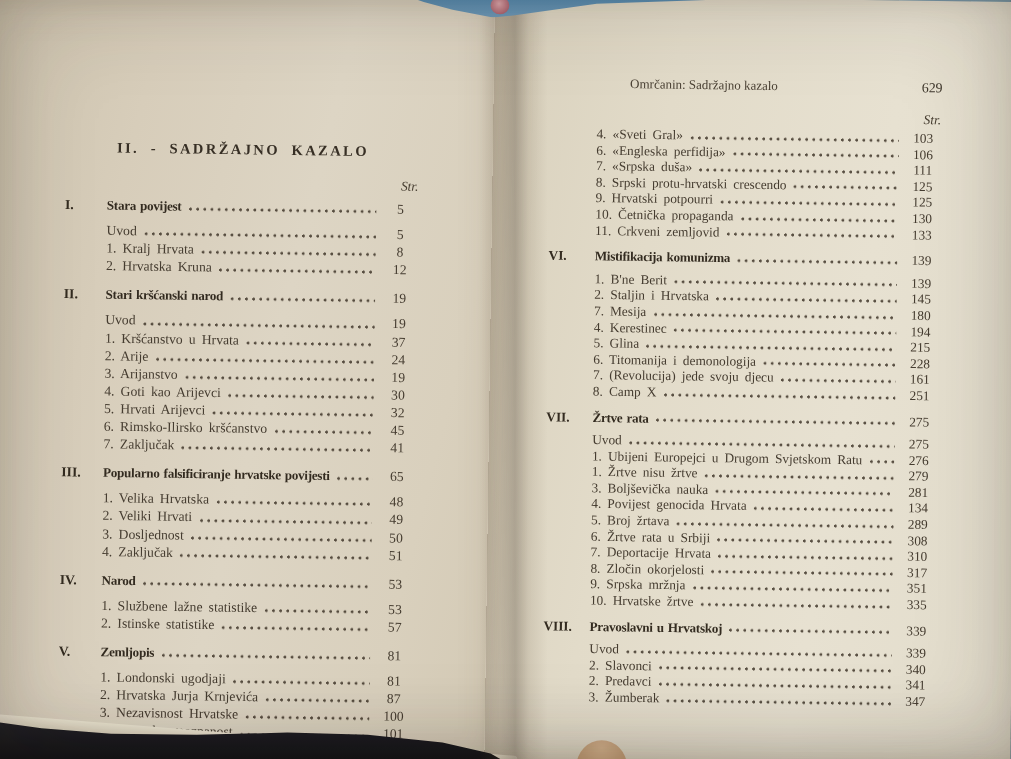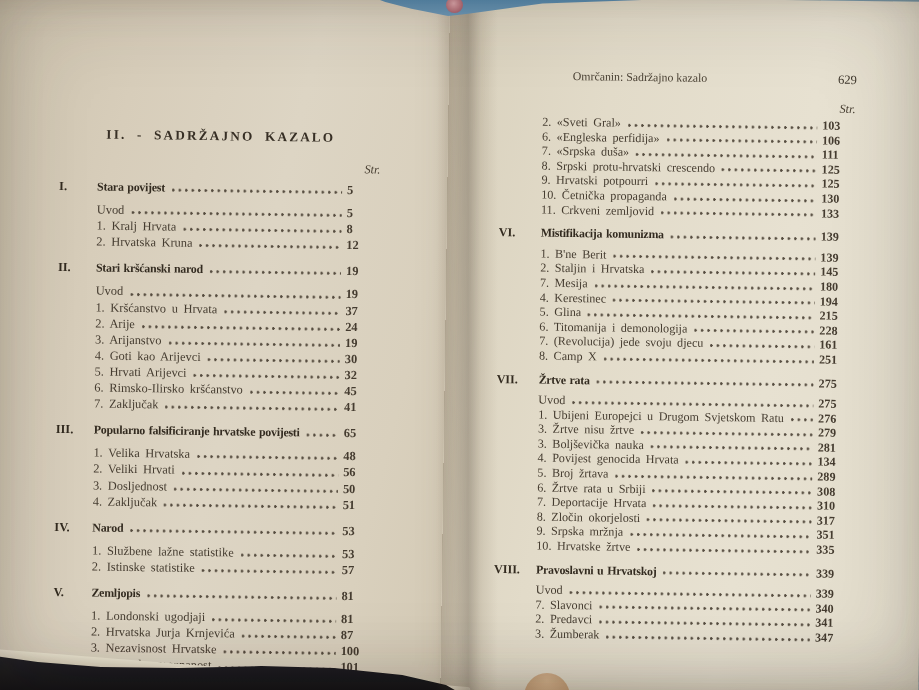--- a/index.html
+++ b/index.html
@@ -75,21 +75,21 @@
   .content-right .row{line-height:14.6px;font-size:12.1px;}
   .roman{width:38px;flex:none;font-weight:700;color:#332b20;}
   .content-right .roman{width:42px;}
   .lbl{white-space:nowrap;word-spacing:2.5px;}
   .row.section .lbl{font-weight:700;font-size:11.9px;letter-spacing:-0.25px;word-spacing:1px;color:#332b20;}
   .dots{
     flex:1 1 0;min-width:4px;height:5px;margin:0 5px 3px 6px;
     background-image:radial-gradient(circle at 2.2px 2.5px,rgba(62,52,40,.85) 1.15px,rgba(62,52,40,0) 1.5px);
     background-size:6.5px 5px;background-repeat:repeat-x;background-position:left bottom;
   }
-  .pg{width:34px;flex:none;text-align:left;font-weight:bold;}
+  .pg{width:34px;flex:none;text-align:center;}
   .row.section{margin-top:10px;margin-bottom:7px;}
   .content-right .row.section{margin-top:9px;margin-bottom:6px;}
   .rows > .row.section:first-child{margin-top:0;}
   .row.uvod{margin-top:3px;}
 </style>
 </head>
 <body>
 
 <div class="photo">
 
@@ -185,21 +185,21 @@
           <div class="row sub">
             <span class="roman"></span>
             <span class="lbl">1. Velika Hrvatska</span>
             <span class="dots"></span>
             <span class="pg">48</span>
           </div>
           <div class="row sub">
             <span class="roman"></span>
             <span class="lbl">2. Veliki Hrvati</span>
             <span class="dots"></span>
-            <span class="pg">56</span>
+            <span class="pg">49</span>
           </div>
           <div class="row sub">
             <span class="roman"></span>
             <span class="lbl">3. Dosljednost</span>
             <span class="dots"></span>
             <span class="pg">50</span>
           </div>
           <div class="row sub">
             <span class="roman"></span>
             <span class="lbl">4. Zaključak</span>
@@ -263,21 +263,21 @@
       <div class="running">
         <span class="sp1"></span>
         <span class="title">Omrčanin: Sadržajno kazalo</span>
         <span class="sp2"></span>
         <span class="pgnum">629</span>
       </div>
       <div class="str">Str.</div>
       <div class="rows">
           <div class="row sub">
             <span class="roman"></span>
-            <span class="lbl">2. «Sveti Gral»</span>
+            <span class="lbl">4. «Sveti Gral»</span>
             <span class="dots"></span>
             <span class="pg">103</span>
           </div>
           <div class="row sub">
             <span class="roman"></span>
             <span class="lbl">6. «Engleska perfidija»</span>
             <span class="dots"></span>
             <span class="pg">106</span>
           </div>
           <div class="row sub">
@@ -377,21 +377,21 @@
             <span class="pg">275</span>
           </div>
           <div class="row sub">
             <span class="roman"></span>
             <span class="lbl">1. Ubijeni Europejci u Drugom Svjetskom Ratu</span>
             <span class="dots"></span>
             <span class="pg">276</span>
           </div>
           <div class="row sub">
             <span class="roman"></span>
-            <span class="lbl">3. Žrtve nisu žrtve</span>
+            <span class="lbl">1. Žrtve nisu žrtve</span>
             <span class="dots"></span>
             <span class="pg">279</span>
           </div>
           <div class="row sub">
             <span class="roman"></span>
             <span class="lbl">3. Boljševička nauka</span>
             <span class="dots"></span>
             <span class="pg">281</span>
           </div>
           <div class="row sub">
@@ -443,21 +443,21 @@
             <span class="pg">339</span>
           </div>
           <div class="row uvod">
             <span class="roman"></span>
             <span class="lbl">Uvod</span>
             <span class="dots"></span>
             <span class="pg">339</span>
           </div>
           <div class="row sub">
             <span class="roman"></span>
-            <span class="lbl">7. Slavonci</span>
+            <span class="lbl">2. Slavonci</span>
             <span class="dots"></span>
             <span class="pg">340</span>
           </div>
           <div class="row sub">
             <span class="roman"></span>
             <span class="lbl">2. Predavci</span>
             <span class="dots"></span>
             <span class="pg">341</span>
           </div>
           <div class="row sub">

